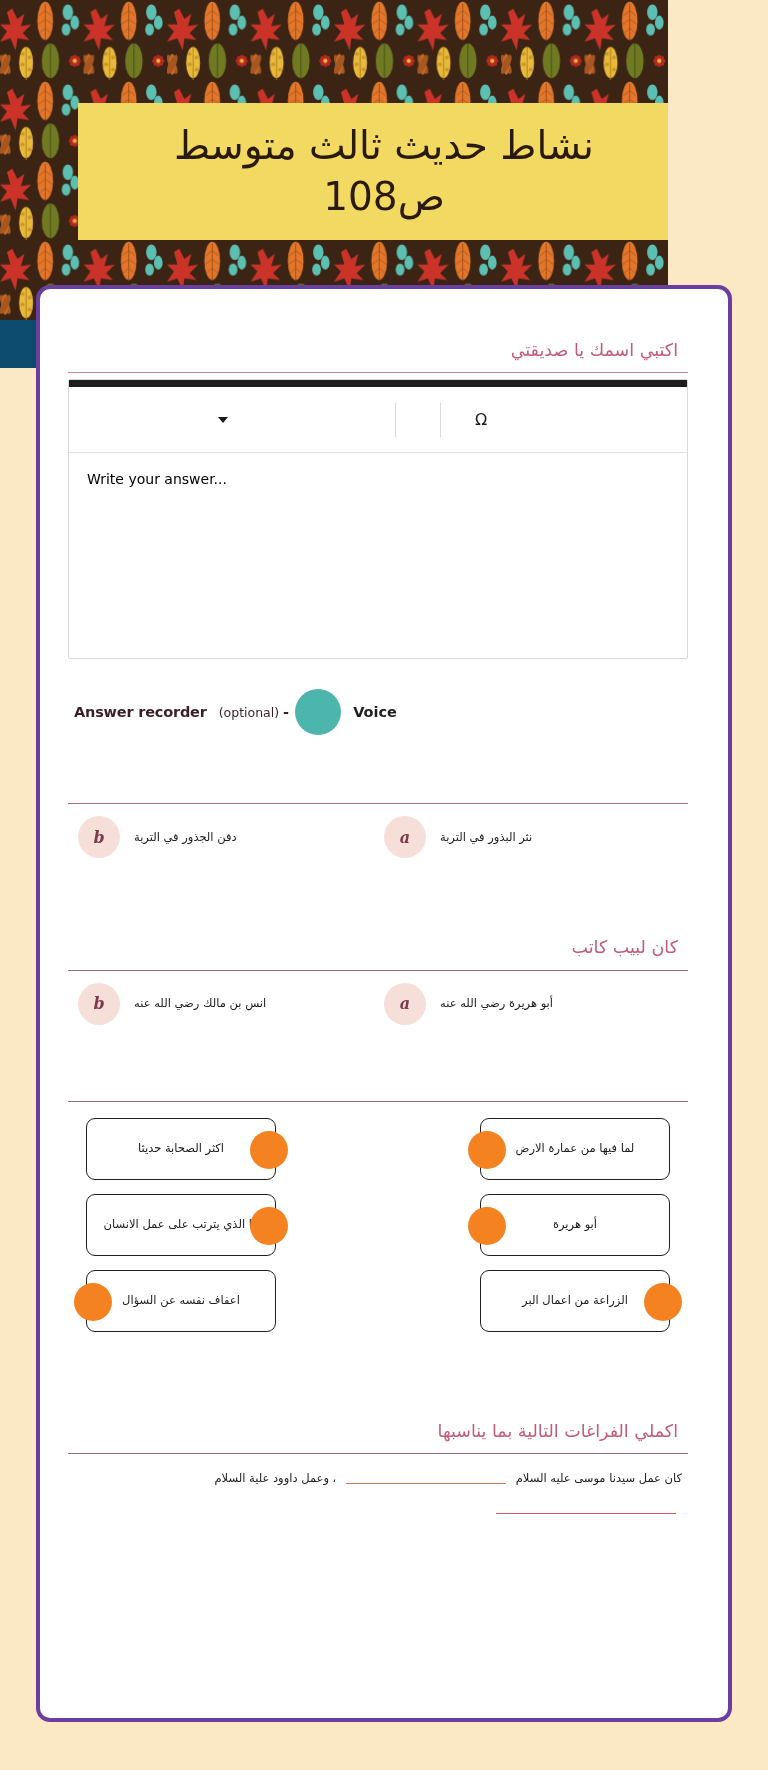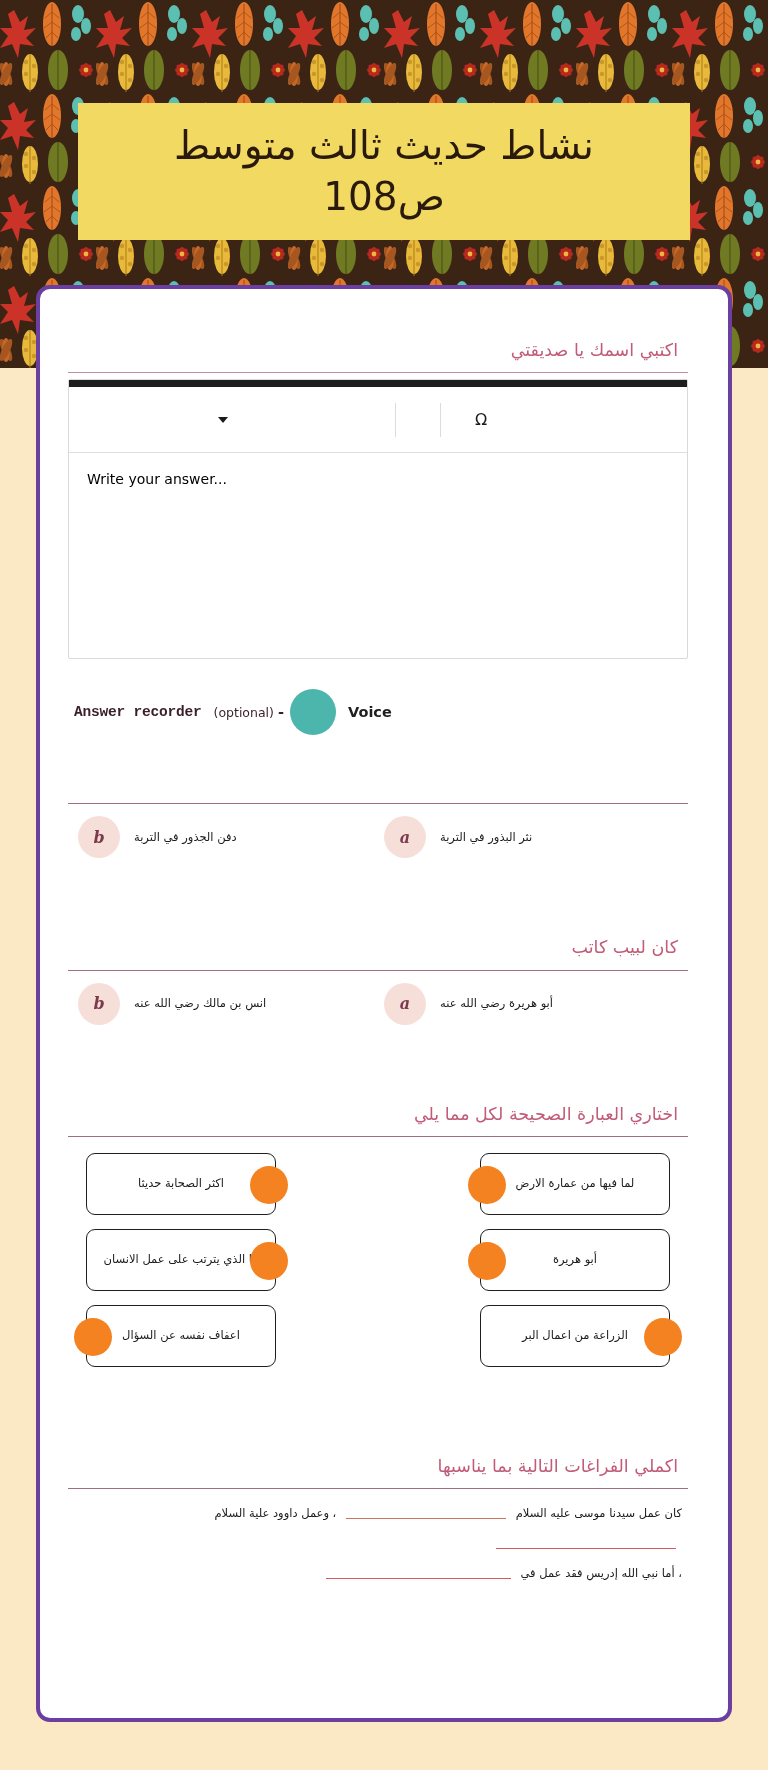--- a/index.html
+++ b/index.html
@@ -8,23 +8,23 @@
     margin: 0; padding: 0;
     width: 768px;
     background: #fbe9c6;
     font-family: "DejaVu Sans", "Liberation Sans", sans-serif;
   }
   body { width: 768px; min-height: 1770px; position: relative; overflow-x: hidden; }
 
   
   .hero {
     position: relative;
-    width: 768px;
+    width: 668px;
     height: 368px;
-    background: #5eead4;
+    background: #0c4a6e;
     overflow: hidden;
   }
   .hero-pattern { position: absolute; inset: 0; }
   .hero-title-band {
     position: absolute;
     left: 78px; top: 103px;
     width: 612px; height: 137px;
     background: #f2da62;
     display: flex; flex-direction: column;
     align-items: center; justify-content: center;
@@ -121,21 +121,21 @@
 
   
   .recorder-row {
     display: flex; align-items: center;
     gap: 0;
     margin: 30px 0 0 6px;
     font-family: "DejaVu Sans", "Liberation Sans", sans-serif;
   }
   .rec-strong {
     font-size: 14.5px; font-weight: 700;
-    color: #3a1f2a; letter-spacing: -0.2px; font-family: Liberation Mono, monospace;
+    color: #3a1f2a; letter-spacing: -0.2px;
   }
   .rec-opt {
     font-size: 12.5px; font-weight: 400;
     color: #3a1f2a; margin-left: 12px;
   }
   .rec-dash {
     font-size: 14.5px; font-weight: 700;
     color: #3a1f2a; margin: 0 6px 0 4px;
   }
   .rec-btn {
@@ -350,21 +350,20 @@
       <div class="mcq-opt">
         <span class="mcq-badge">b</span>
         <span class="mcq-text">انس بن مالك رضي الله عنه</span>
       </div>
     </div>
   </div>
 
   <div class="spacer-tall"></div>
 
   <div class="q-block">
-    <div class="q-title">اختاري العبارة الصحيحة لكل مما يلي</div>
     <div class="q-rule dark"></div>
 
     <div class="match-wrap">
       <div class="match-row">
         <div class="match-cell">
           <div class="match-box">
             <span class="match-text">اكثر الصحابة حديثا</span>
           </div>
           <div class="match-dot right"></div>
         </div>
@@ -414,20 +413,16 @@
     <div class="q-title">اكملي الفراغات التالية بما يناسبها</div>
     <div class="q-rule dark"></div>
 
     <div class="fill-wrap">
       <span class="fill-line">
         <span>كان عمل سيدنا موسى عليه السلام</span>
         <span class="blank b1"></span>
         <span>، وعمل داوود علية السلام</span>
         <span class="blank b2"></span>
       </span>
-      <span class="fill-line">
-        <span>، أما نبي الله إدريس فقد عمل في</span>
-        <span class="blank b3"></span>
-      </span>
     </div>
   </div>
 
 </div>
 
 </body></html>

